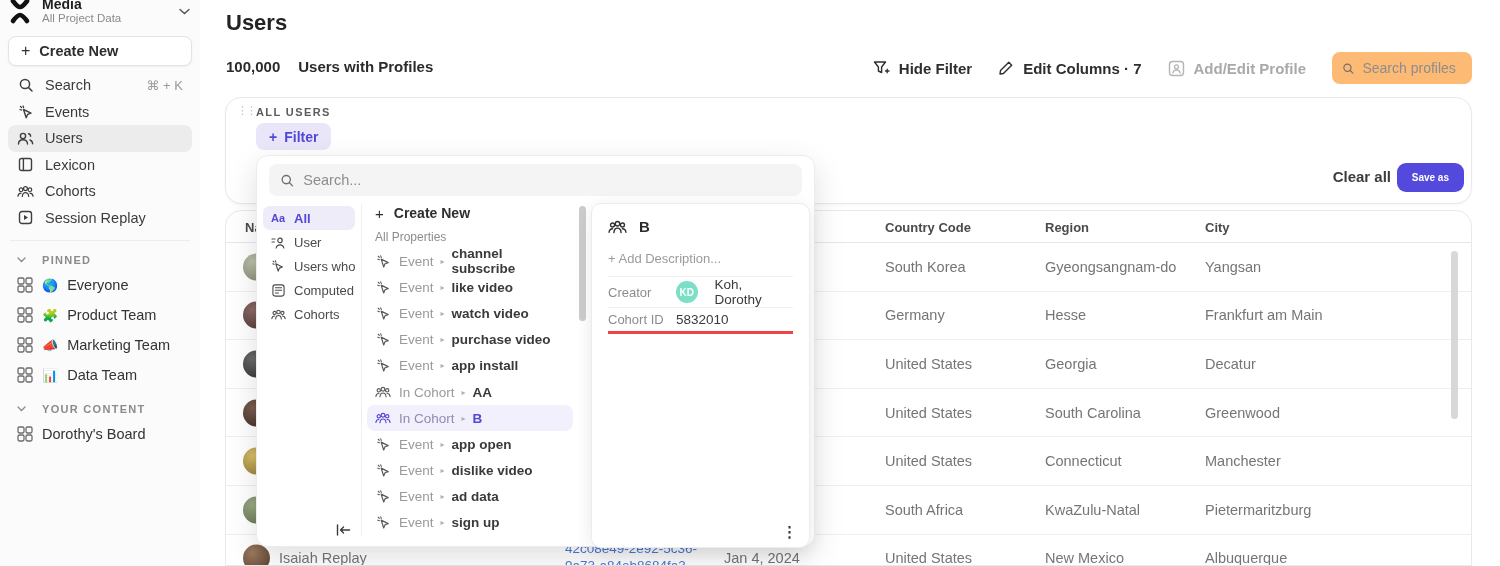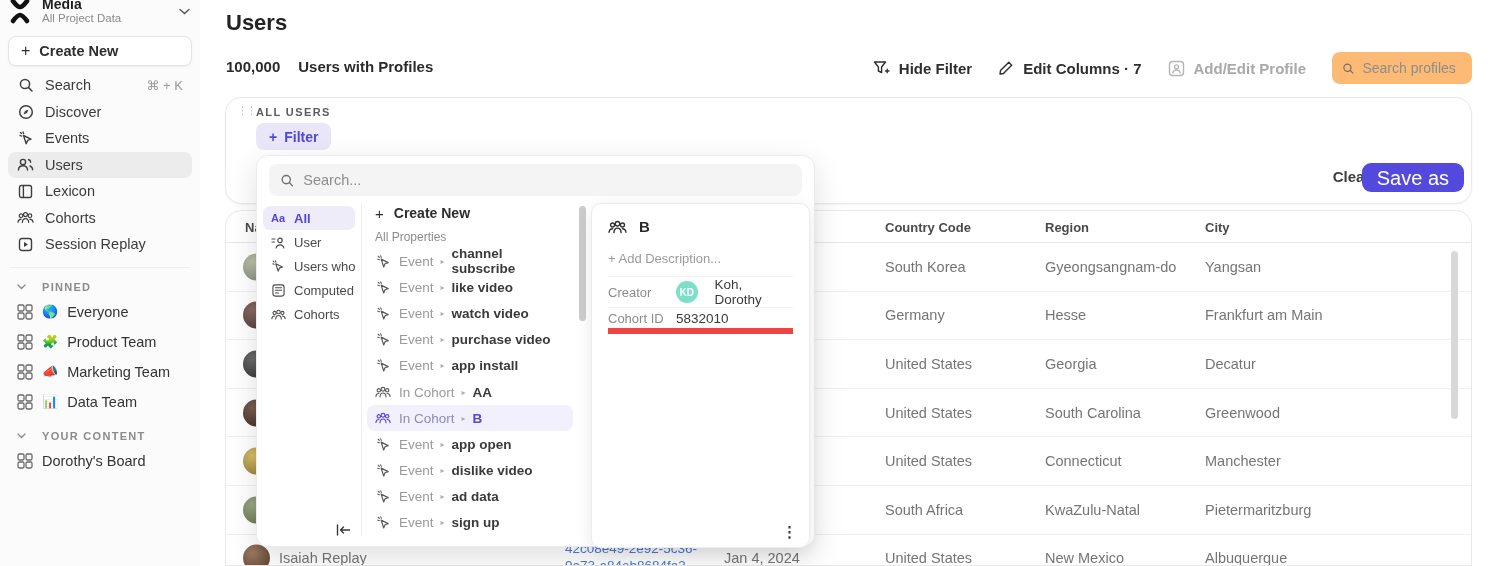--- a/index.html
+++ b/index.html
@@ -58,21 +58,21 @@
   .filter-card { position:absolute; left:225px; top:97px; width:1247px; height:107px;
     background:#fff; border:1px solid #e9e9e9; border-radius:16px; box-shadow:0 1px 3px rgba(0,0,0,.04); }
   .drag-dots { position:absolute; left:11px; top:6px; color:#b8b8b8; font-size:11px; letter-spacing:-2px; cursor:grab; }
   .group-label { position:absolute; left:30px; top:8px; font-size:11px; font-weight:700;
     letter-spacing:1.4px; color:#5c5c5c; }
   .filter-btn { position:absolute; left:30px; top:25px; height:27px; padding:0 13px;
     background:#e9e6fa; border-radius:8px; display:flex; align-items:center; gap:7px;
     color:#5247d6; font-size:14px; font-weight:600; cursor:pointer; }
   .clear-all { position:absolute; right:80px; bottom:18px; font-size:15px; font-weight:600; color:#3c3c3c; cursor:pointer; }
   .save-as { position:absolute; right:7px; bottom:11px; height:29px; padding:4px 15px;
-    background:#5349dc; border:none; border-radius:9px; color:#fff; font-size:20px; font-weight:400;
+    background:#5349dc; border:none; border-radius:9px; color:#fff; font-size:10px; font-weight:700;
     font-family:"Liberation Sans", sans-serif; cursor:pointer; }
 
   
   .table-card { position:absolute; left:225px; top:210px; width:1247px; height:356px;
     background:#fff; border:1px solid #e9e9e9; border-radius:16px 16px 0 0; overflow:hidden; }
   .thead { position:relative; height:32px; border-bottom:1px solid #e7e7e7; }
   .th { position:absolute; top:9px; font-size:13px; font-weight:600; color:#4a4a4a; cursor:pointer; }
   .trow { position:relative; height:48.6px; border-bottom:1px solid #efefef; }
   .td { position:absolute; top:50%; transform:translateY(-50%); font-size:14.5px; color:#757575; }
   .avatar { position:absolute; left:17px; top:50%; transform:translateY(-50%);
@@ -131,21 +131,21 @@
 
   
   .cohort-pop { position:absolute; left:334px; top:47px; width:219px; height:345px; background:#fff;
     border:1px solid #ececec; border-radius:10px; box-shadow:0 4px 18px rgba(0,0,0,.09); }
   .pop-title { display:flex; align-items:center; gap:12px; padding:14px 16px 0 16px;
     font-size:15px; font-weight:700; color:#2b2b2b; }
   .pop-title svg { stroke:#2f2f2f; }
   .pop-desc { padding:16px 16px 10px 16px; font-size:13px; color:#9b9b9b; cursor:pointer; }
   .pop-row { display:flex; align-items:center; min-height:27px; margin:0 16px;
     border-top:1px solid #f0f0f0; font-size:13px; }
-  .pop-row:last-of-type { border-bottom:6px solid #ef4444; }
+  .pop-row:last-of-type { border-bottom:3px solid #ef4444; }
   .pop-key { width:68px; color:#8c8c8c; }
   .pop-val { display:flex; align-items:center; gap:17px; color:#3a3a3a; font-size:13.5px; }
   .kd-avatar { width:22px; height:22px; border-radius:50%; background:#7ce0c8; color:#fff;
     font-size:10px; font-weight:700; display:flex; align-items:center; justify-content:center; }
   .pop-kebab { position:absolute; right:12px; bottom:6px; font-size:15px; font-weight:700;
     color:#3a3a3a; cursor:pointer; letter-spacing:0; }
 </style>
 </head>
 <body>
 
@@ -176,29 +176,20 @@
             <circle cx="7" cy="7" r="4.6" stroke-width="1.5"></circle>
             <path d="M10.6 10.6 L14 14" stroke-width="1.5" stroke-linecap="round"></path>
           </svg>
       </span>
       <span>Search</span>
       <span class="shortcut">⌘ + K</span>
     </div>
     <div class="navitem">
       <span class="nicon">
         <svg width="16" height="16" viewBox="0 0 16 16" fill="none">
-            <circle cx="8" cy="8" r="6.3" stroke-width="1.5"></circle>
-            <path d="M10.5 5.5 L9 9 L5.5 10.5 L7 7 Z" fill="#3f3f3f" stroke="none"></path>
-          </svg>
-      </span>
-      <span>Discover</span>
-    </div>
-    <div class="navitem">
-      <span class="nicon">
-        <svg width="16" height="16" viewBox="0 0 16 16" fill="none">
             <path d="M5.5 5.5 L13 9.2 L9.6 10.4 L8.2 13.8 Z" stroke-width="1.4" stroke-linejoin="round"></path>
             <path d="M2 5.5 L3.6 6.1 M5 2 L5.6 3.6 M2.4 2.4 L3.5 3.5" stroke-width="1.3" stroke-linecap="round"></path>
           </svg>
       </span>
       <span>Events</span>
     </div>
     <div class="navitem active">
       <span class="nicon">
         <svg width="17" height="15" viewBox="0 0 17 15" fill="none">
             <circle cx="6" cy="5" r="2.6" stroke-width="1.4"></circle>

